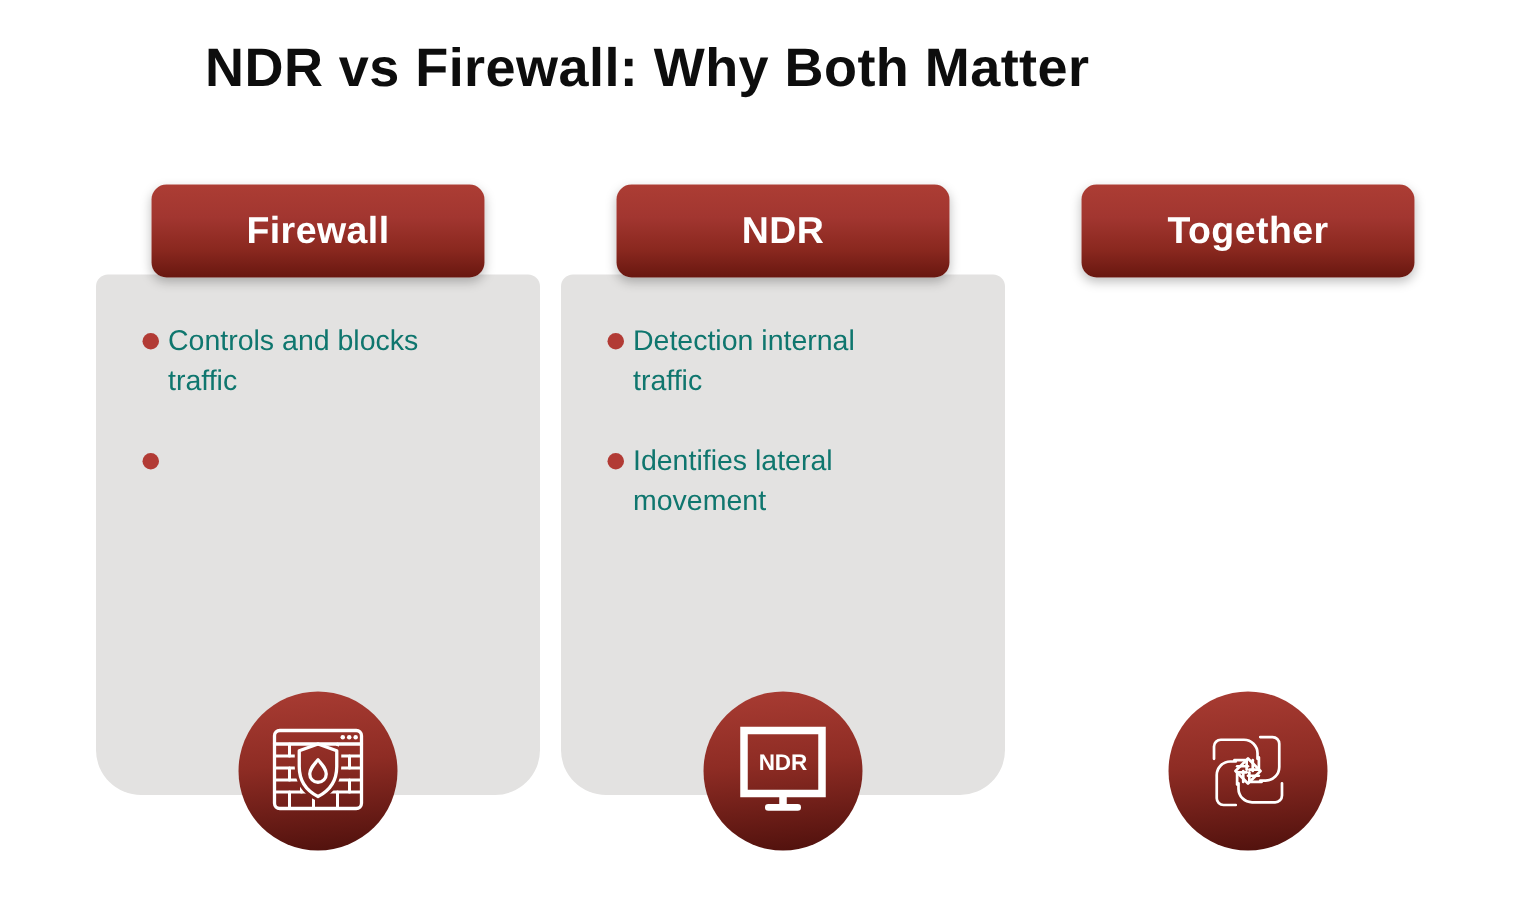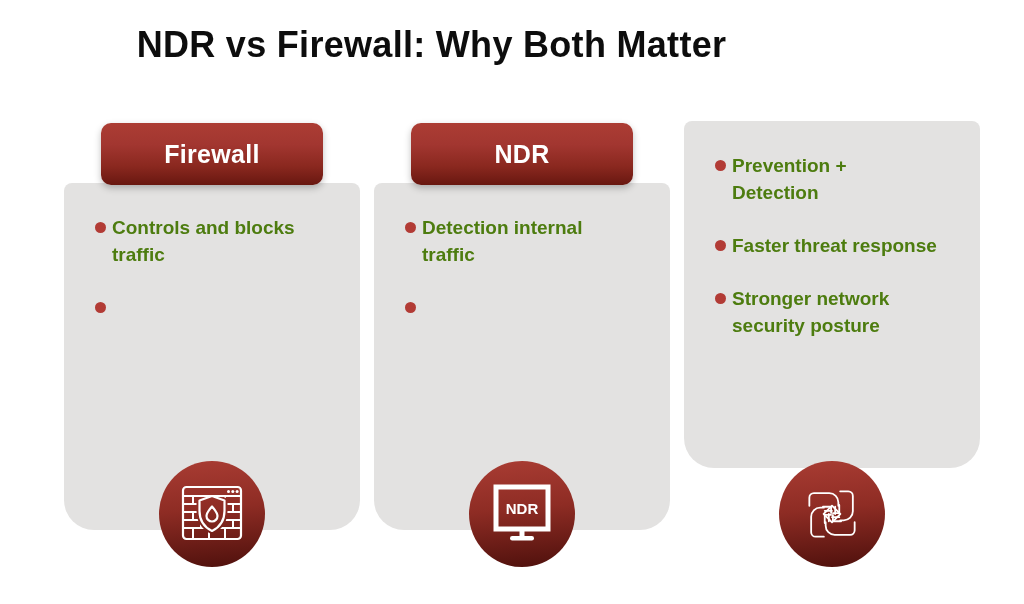--- a/index.html
+++ b/index.html
@@ -32,21 +32,21 @@
   .card{
     margin-top:-2px;height:347px;box-sizing:border-box;
     background:#e3e2e1;
     border-radius:8px 8px 30px 30px;
     padding:31px 10px 0 33px;
     position:relative;z-index:1;
   }
   ul.bullets{list-style:none;margin:0;padding:0;}
   ul.bullets li{
     position:relative;padding-left:15px;margin-bottom:26px;
-    font-size:19px;line-height:27px;font-weight:700;color:#4d7c0f;
+    font-size:19px;line-height:27px;font-weight:400;color:#0f766e;
   }
   .dot{
     position:absolute;left:-2px;top:8px;width:11px;height:11px;
     border-radius:50%;background:#b23b35;
   }
   .bullet-text{white-space:pre-line;}
   .icon-badge{
     position:absolute;top:338px;left:50%;transform:translateX(-50%);
     width:106px;height:106px;border-radius:50%;
     background:linear-gradient(175deg,#a93c33 0%,#8e2c24 45%,#4e100c 100%);
@@ -131,52 +131,39 @@
     </div>
     <div class="card">
       <ul class="bullets">
         <li>
           <span class="dot"></span>
           <span class="bullet-text">Detection internal
 traffic</span>
         </li>
         <li>
           <span class="dot"></span>
+          <span class="bullet-text">Identifies lateral
+movement</span>
         </li>
       </ul>
     </div>
     <div class="icon-badge">
 
       <svg width="64" height="64" viewBox="0 0 64 64">
         <rect x="6" y="5" width="52" height="42" fill="none" stroke="#fff" stroke-width="5"></rect>
         <text x="32" y="31.5" text-anchor="middle" font-family="Liberation Sans, sans-serif" font-size="15" font-weight="bold" fill="#fff">NDR</text>
         <rect x="29.5" y="47" width="5" height="7" fill="#fff"></rect>
         <rect x="20" y="54" width="24" height="4.5" rx="2.2" fill="#fff"></rect>
       </svg>
     </div>
   </div>
 
   <div class="column">
-    <div class="card">
-      <ul class="bullets">
-        <li>
-          <span class="dot"></span>
-          <span class="bullet-text">Prevention +
-Detection</span>
-        </li>
-        <li>
-          <span class="dot"></span>
-          <span class="bullet-text">Faster threat response</span>
-        </li>
-        <li>
-          <span class="dot"></span>
-          <span class="bullet-text">Stronger network
-security posture</span>
-        </li>
-      </ul>
+    <div class="tab">
+      <span class="tab-label">Together</span>
     </div>
     <div class="icon-badge">
 
       <svg width="58" height="58" viewBox="0 0 64 64">
         <g fill="none" stroke="#fff" stroke-width="2" stroke-linecap="round" stroke-linejoin="round">
           <rect x="25.5" y="25.5" width="13" height="13" transform="rotate(45 32 32)"></rect>
           <g>
             <path d="M7 23 V14 a5 5 0 0 1 5 -5 h17 a10 10 0 0 1 10 10 v4"></path>
             <path d="M31 24 v7"></path>
               <path d="M35.5 24 v8"></path>

